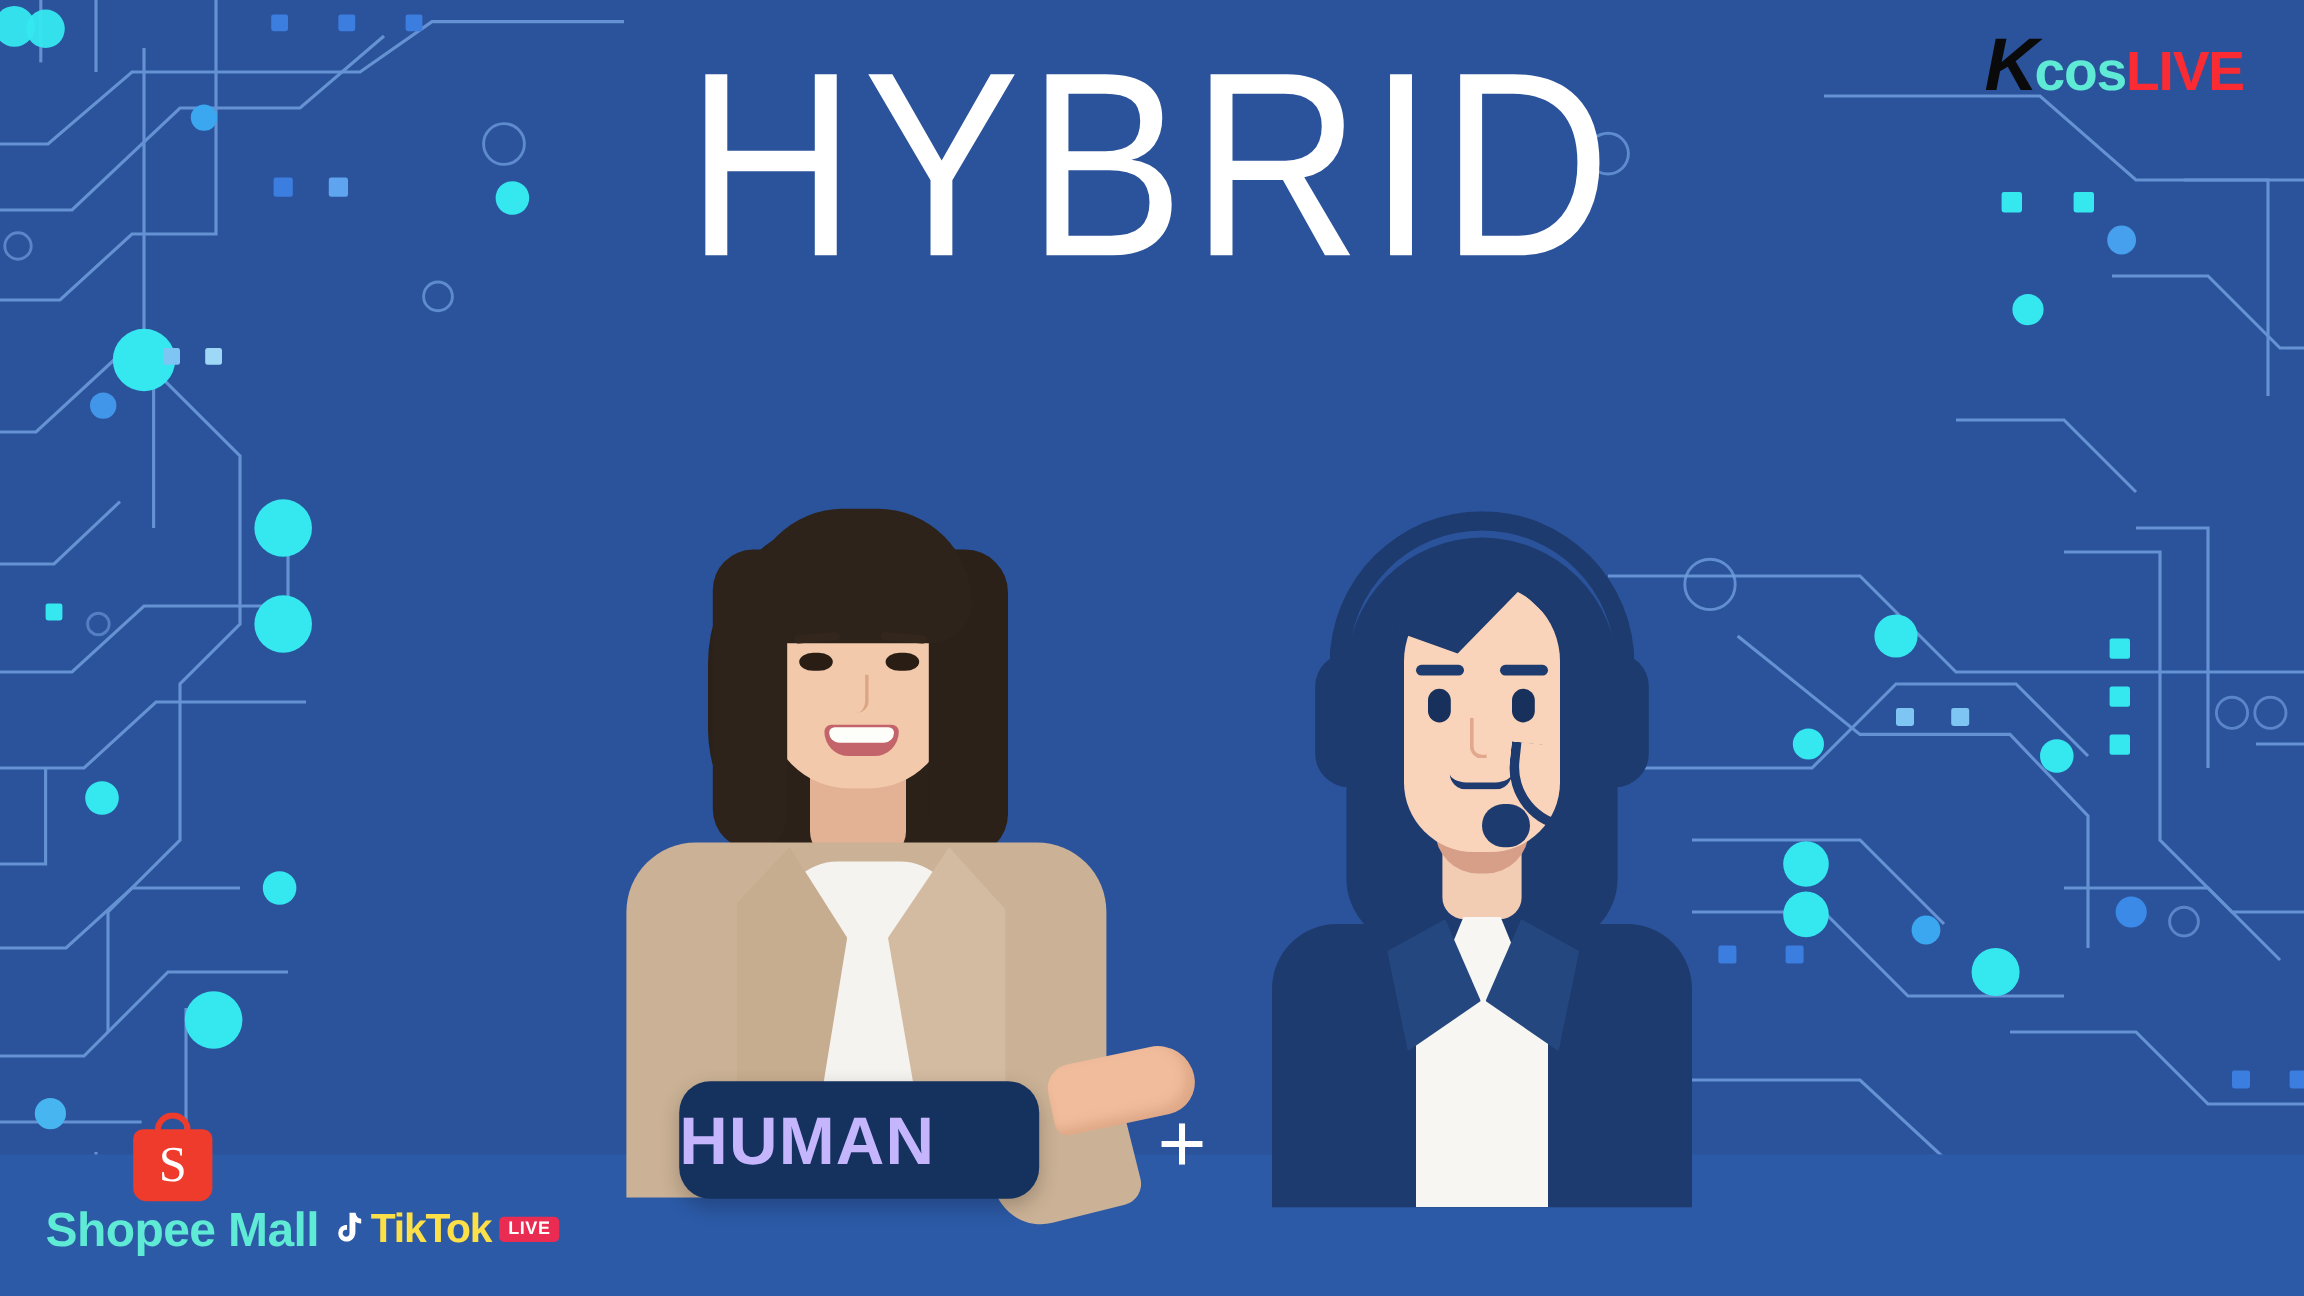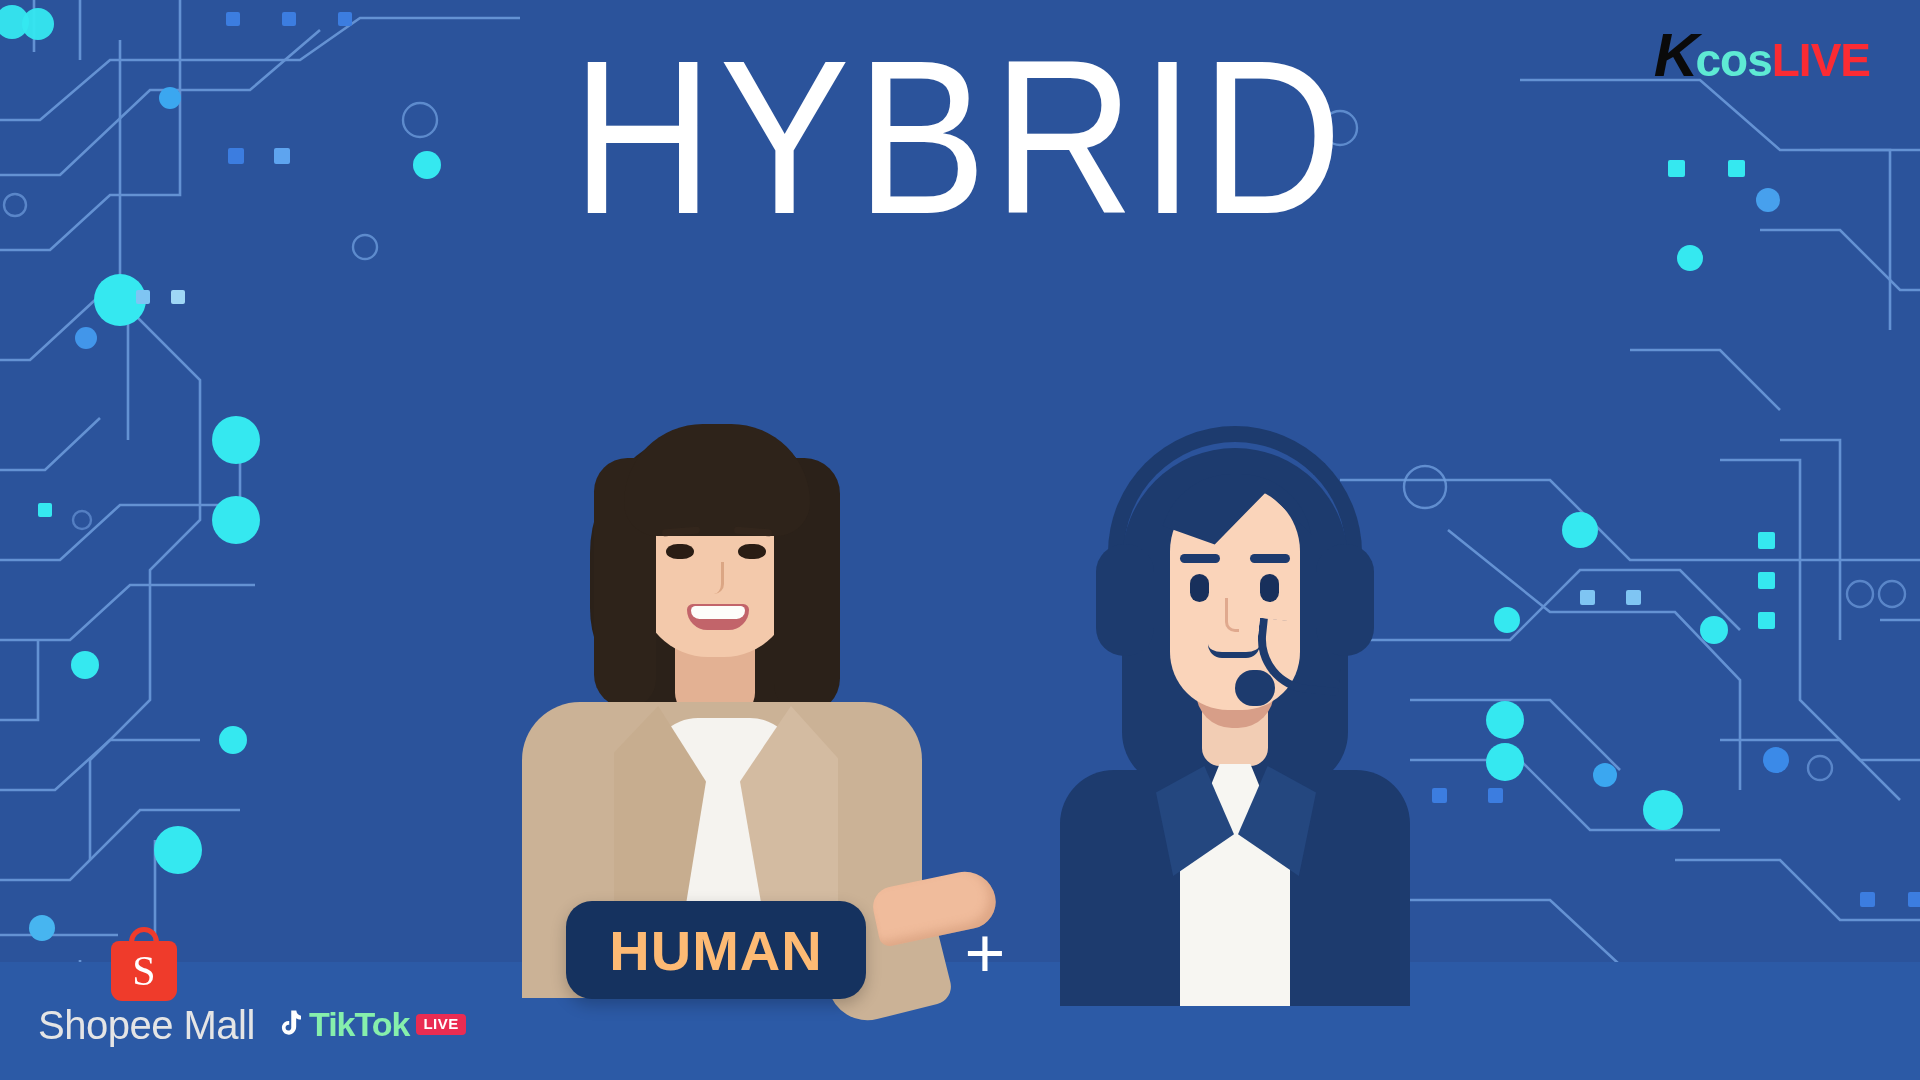--- a/index.html
+++ b/index.html
@@ -229,23 +229,23 @@
   }
   .ai-collar-r {
     position:absolute; left:178px; top:10px; width:78px; height:110px;
     background:#24477f;
     clip-path:polygon(38% 0, 100% 24%, 78% 100%, 0 62%);
   }
 
   
   .badge {
     position:absolute;
-    display:flex; align-items:center; justify-content:center;
+    display:flex; align-items:center; 
     border-radius:26px;
-    color:#fdba74; font-weight:bold;
+    color:#c4b5fd; font-weight:bold;
     letter-spacing:1px;
     box-shadow:0 6px 16px rgba(0,0,0,.22);
   }
   .badge.human {
     left:566px; top:901px; width:300px; height:98px;
     background:#15325f; font-size:56px;
   }
   .badge.ai {
     left:1094px; top:901px; width:228px; height:98px;
     background:rgba(26,58,106,.88); font-size:56px;
@@ -273,32 +273,32 @@
     border:5px solid #ef3b2b; border-bottom:none;
     border-radius:15px 15px 0 0;
   }
   .shopee-s {
     position:absolute; left:0; right:0; top:6px;
     text-align:center; color:#ffffff;
     font-size:42px; font-weight:500; line-height:48px;
     font-family:"Liberation Serif", serif;
   }
   .shopee-text {
-    text-align:center; color:#e5e5e5;
-    font-size:40px; font-weight:400; letter-spacing:-.5px;
+    text-align:center; color:#5eead4;
+    font-size:40px; font-weight:700; letter-spacing:-.5px;
     white-space:nowrap;
   }
   .tiktok { position:relative; width:246px; padding-bottom:2px; }
   .tiktok-row {
     display:flex; align-items:center; gap:7px;
     margin-bottom:2px; margin-left:4px;
   }
   .tt-note { width:26px; height:30px; }
   .tt-word {
-    color:#86efac; font-size:34px; font-weight:bold; letter-spacing:-1px;
+    color:#fde047; font-size:34px; font-weight:bold; letter-spacing:-1px;
   }
   .tt-badge {
     background:#ea2c52; color:#ffffff;
     font-size:15px; font-weight:bold; letter-spacing:.5px;
     padding:2px 7px 2px 7px; border-radius:4px; line-height:1.1;
   }
   .tt-studio {
     font-size:48px; font-weight:bold; letter-spacing:-.5px;
     white-space:nowrap;
   }

